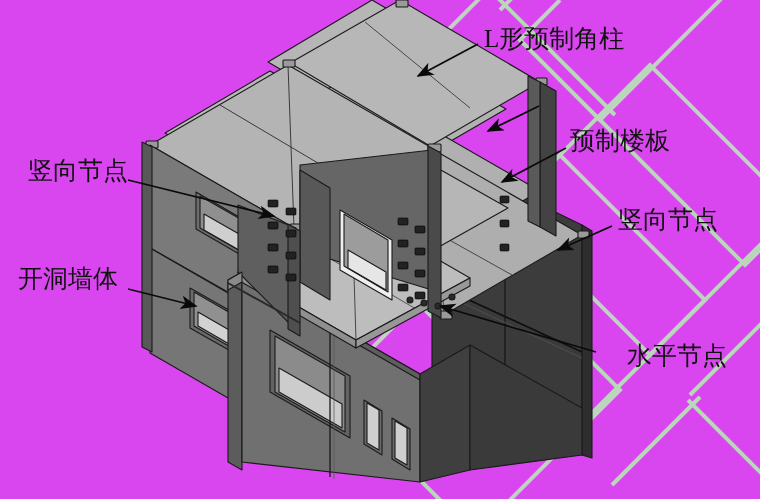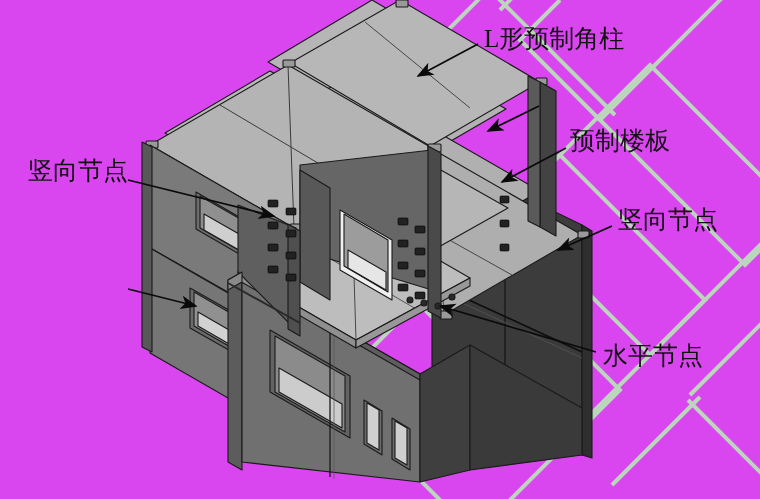--- a/index.html
+++ b/index.html
@@ -239,16 +239,17 @@
 
   <div class="label" style="left:484px;top:26px;">L形预制角柱</div>
 
 
   <div class="label" style="left:570px;top:128px;">预制楼板</div>
 
   <div class="label" style="left:618px;top:207px;">竖向节点</div>
 
   <div class="label" style="left:28px;top:158px;">竖向节点</div>
 
-
-  <div class="label" style="left:603px;top:343px;">水平节点</div>
+  <div class="label" style="left:18px;top:266px;">开洞墙体</div>
+
+  <div class="label" style="left:627px;top:343px;">水平节点</div>
 
 </div>
 
 </body></html>

